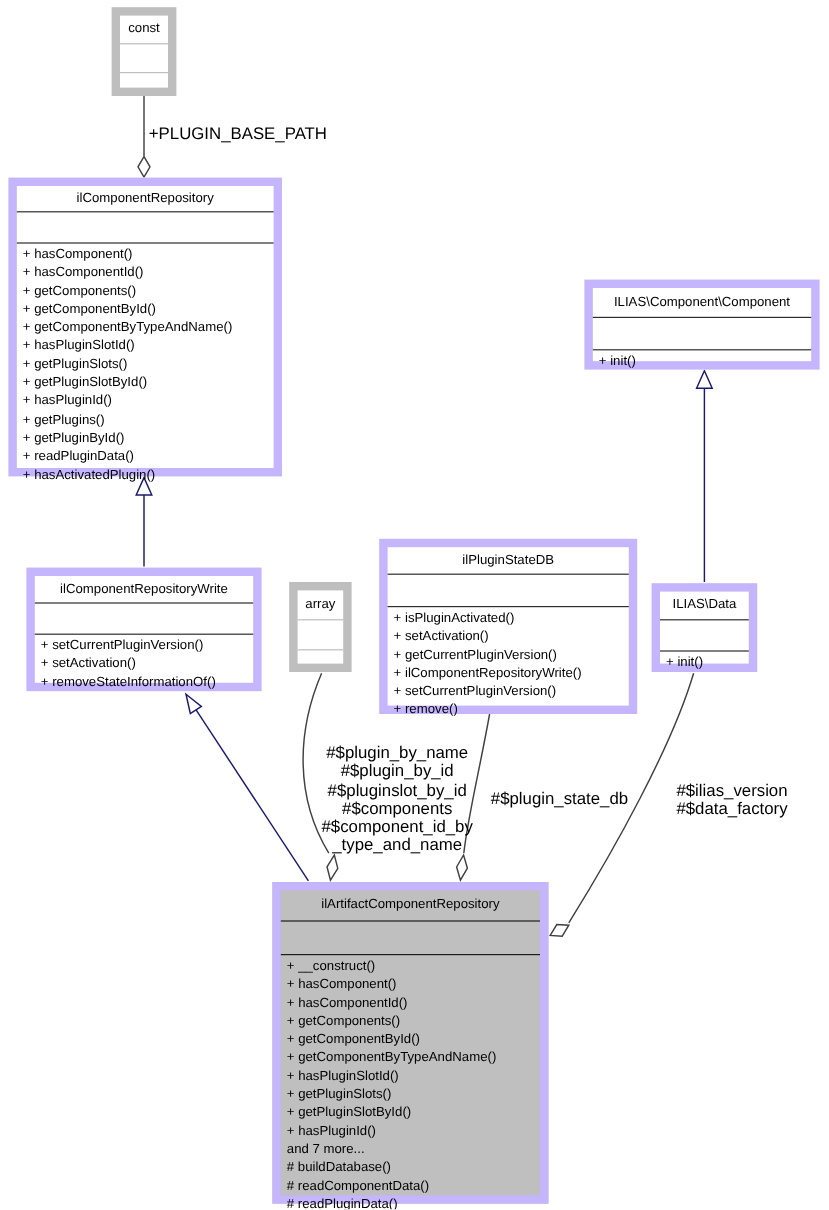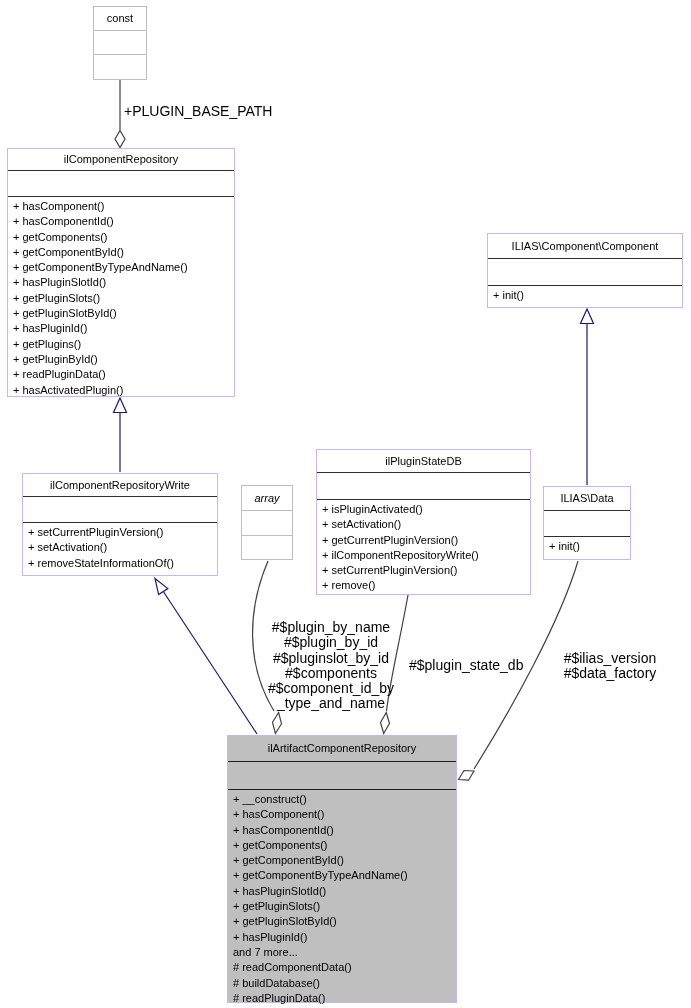--- a/index.html
+++ b/index.html
@@ -1,19 +1,19 @@
 <!DOCTYPE html>
 <html><head>
 <meta charset="utf-8">
 <style>
   * { margin:0; padding:0; box-sizing:border-box; }
   html,body { background:#ffffff; font-family:"Liberation Sans", sans-serif; color:#000; }
   .canvas { position:relative; width:691px; height:1008px; background:#fff; overflow:hidden; }
   .edges { position:absolute; left:0; top:0; pointer-events:none; }
-  .ubox { position:absolute; background:#fff; border:1px solid #c4b5fd; font-size:11px; }
+  .ubox { position:absolute; background:#fff; border:7px solid #c4b5fd; font-size:11px; }
   .utitle { text-align:center; border-bottom:1px solid #2e2e2e; white-space:nowrap; overflow:hidden; }
   .usec { border-bottom:1px solid #2e2e2e; }
   .umeth { padding:2px 5px; overflow:hidden; }
   .li-row { line-height:15.3px; white-space:nowrap; }
   .muted { border-color:#bebebe; }
   .muted .utitle, .muted .usec { border-color:#bebebe; }
   .highlight { background:#bfbfbf; }
   .highlight .utitle, .highlight .usec { border-color:#1d1d1d; }
   .edge-label { position:absolute; font-size:14px; line-height:15px; white-space:nowrap; }
   .center { text-align:center; }
@@ -85,21 +85,21 @@
     <div class="utitle" style="height:23px; line-height:22px;">ilComponentRepositoryWrite</div>
     <div class="usec" style="height:26px;"></div>
     <div class="umeth">
         <div class="li-row">+ setCurrentPluginVersion()</div>
         <div class="li-row">+ setActivation()</div>
         <div class="li-row">+ removeStateInformationOf()</div>
       </div>
   </div>
 
   <div class="ubox muted" style="left:241px; top:485px; width:52px; height:75px;">
-    <div class="utitle" style="height:25px; line-height:24px;font-style:italic;">array</div>
+    <div class="utitle" style="height:25px; line-height:24px;">array</div>
     <div class="usec" style="height:25px;"></div>
     <div></div>
   </div>
 
   <div class="ubox" style="left:316px; top:449px; width:215px; height:146px;">
     <div class="utitle" style="height:23px; line-height:22px;">ilPluginStateDB</div>
     <div class="usec" style="height:27px;"></div>
     <div class="umeth">
         <div class="li-row">+ isPluginActivated()</div>
         <div class="li-row">+ setActivation()</div>
@@ -126,22 +126,22 @@
         <div class="li-row">+ hasComponent()</div>
         <div class="li-row">+ hasComponentId()</div>
         <div class="li-row">+ getComponents()</div>
         <div class="li-row">+ getComponentById()</div>
         <div class="li-row">+ getComponentByTypeAndName()</div>
         <div class="li-row">+ hasPluginSlotId()</div>
         <div class="li-row">+ getPluginSlots()</div>
         <div class="li-row">+ getPluginSlotById()</div>
         <div class="li-row">+ hasPluginId()</div>
         <div class="li-row">and 7 more...</div>
+        <div class="li-row"># buildDatabase()</div>
         <div class="li-row"># readComponentData()</div>
-        <div class="li-row"># buildDatabase()</div>
         <div class="li-row"># readPluginData()</div>
       </div>
   </div>
 
   <div class="edge-label" style="left:124px; top:104px;">+PLUGIN_BASE_PATH</div>
 
   <div class="edge-label center" style="left:266px; top:620px; width:130px;">
       <div class="li-row">#$plugin_by_name</div>
       <div class="li-row">#$plugin_by_id</div>
       <div class="li-row">#$pluginslot_by_id</div>

